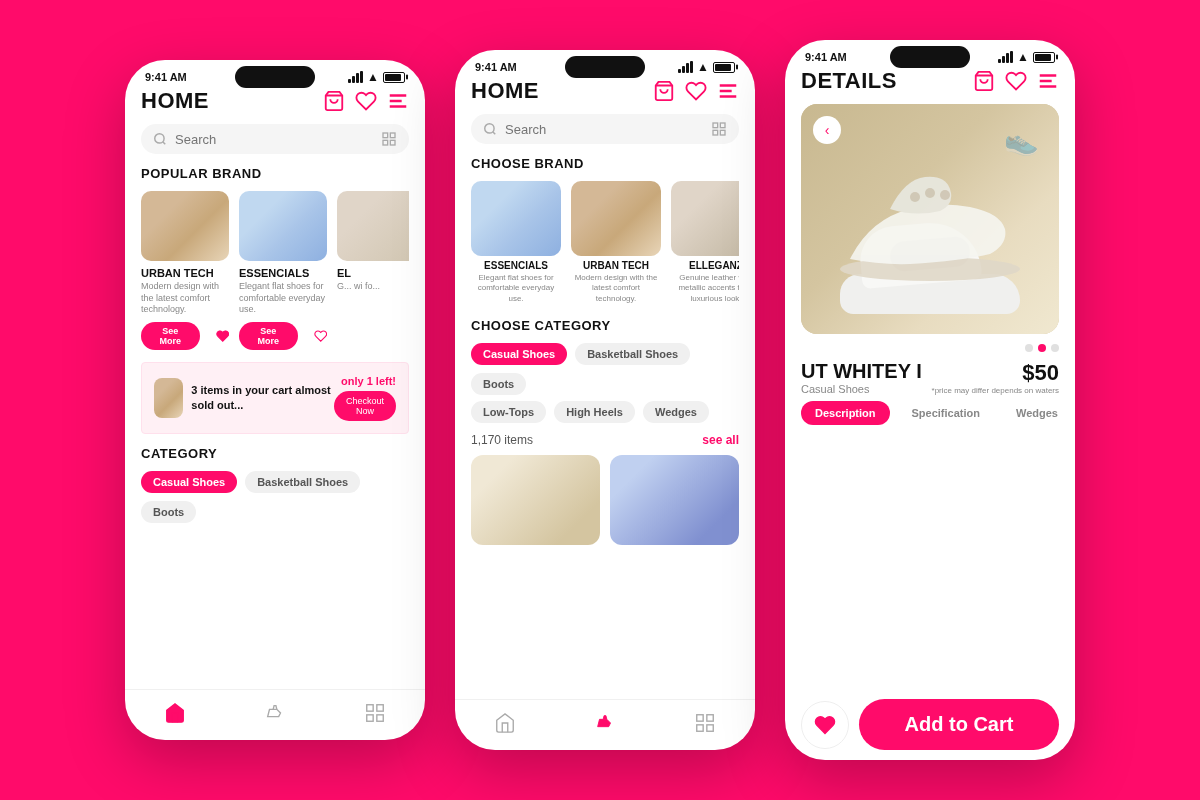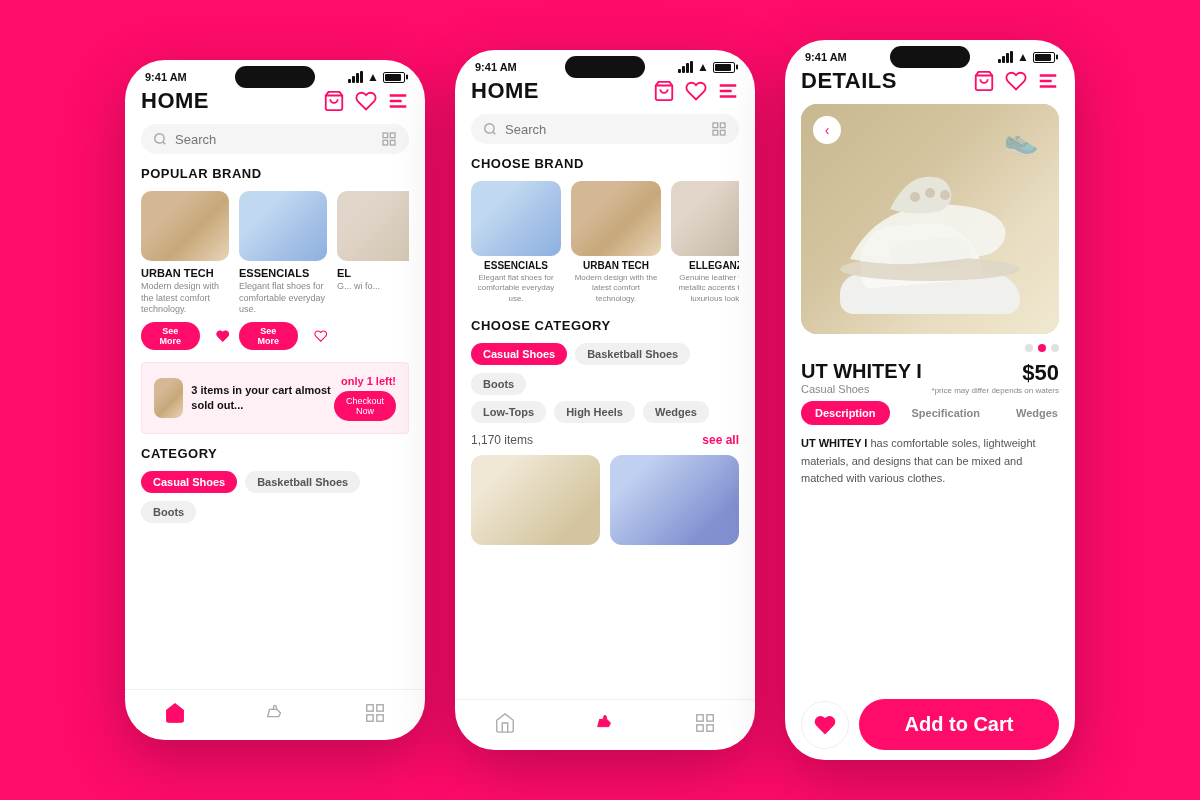--- a/index.html
+++ b/index.html
@@ -710,23 +710,20 @@
         <div class="price-note">*price may differ depends on waters</div>
       </div>
     </div>
 
     <div class="detail-tabs">
       <button class="tab-btn tab-active">Description</button>
       <button class="tab-btn tab-inactive">Specification</button>
       <button class="tab-btn tab-inactive">Wedges</button>
     </div>
 
-    <div class="description-text">
-      <span class="desc-bold">UT WHITEY I</span><span> has comfortable soles, lightweight materials, and designs that can be mixed and matched with various clothes.</span>
-    </div>
 
     <div class="add-to-cart-row">
       <button class="fav-btn">
         <svg width="22" height="22" viewBox="0 0 24 24" fill="#FF0B6A" stroke="#FF0B6A" stroke-width="1.5">
             <path d="M20.84 4.61a5.5 5.5 0 00-7.78 0L12 5.67l-1.06-1.06a5.5 5.5 0 00-7.78 7.78l1.06 1.06L12 21.23l7.78-7.78 1.06-1.06a5.5 5.5 0 000-7.78z"></path>
           </svg>
       </button>
       <button class="add-cart-btn">Add to Cart</button>
     </div>
   </div>

